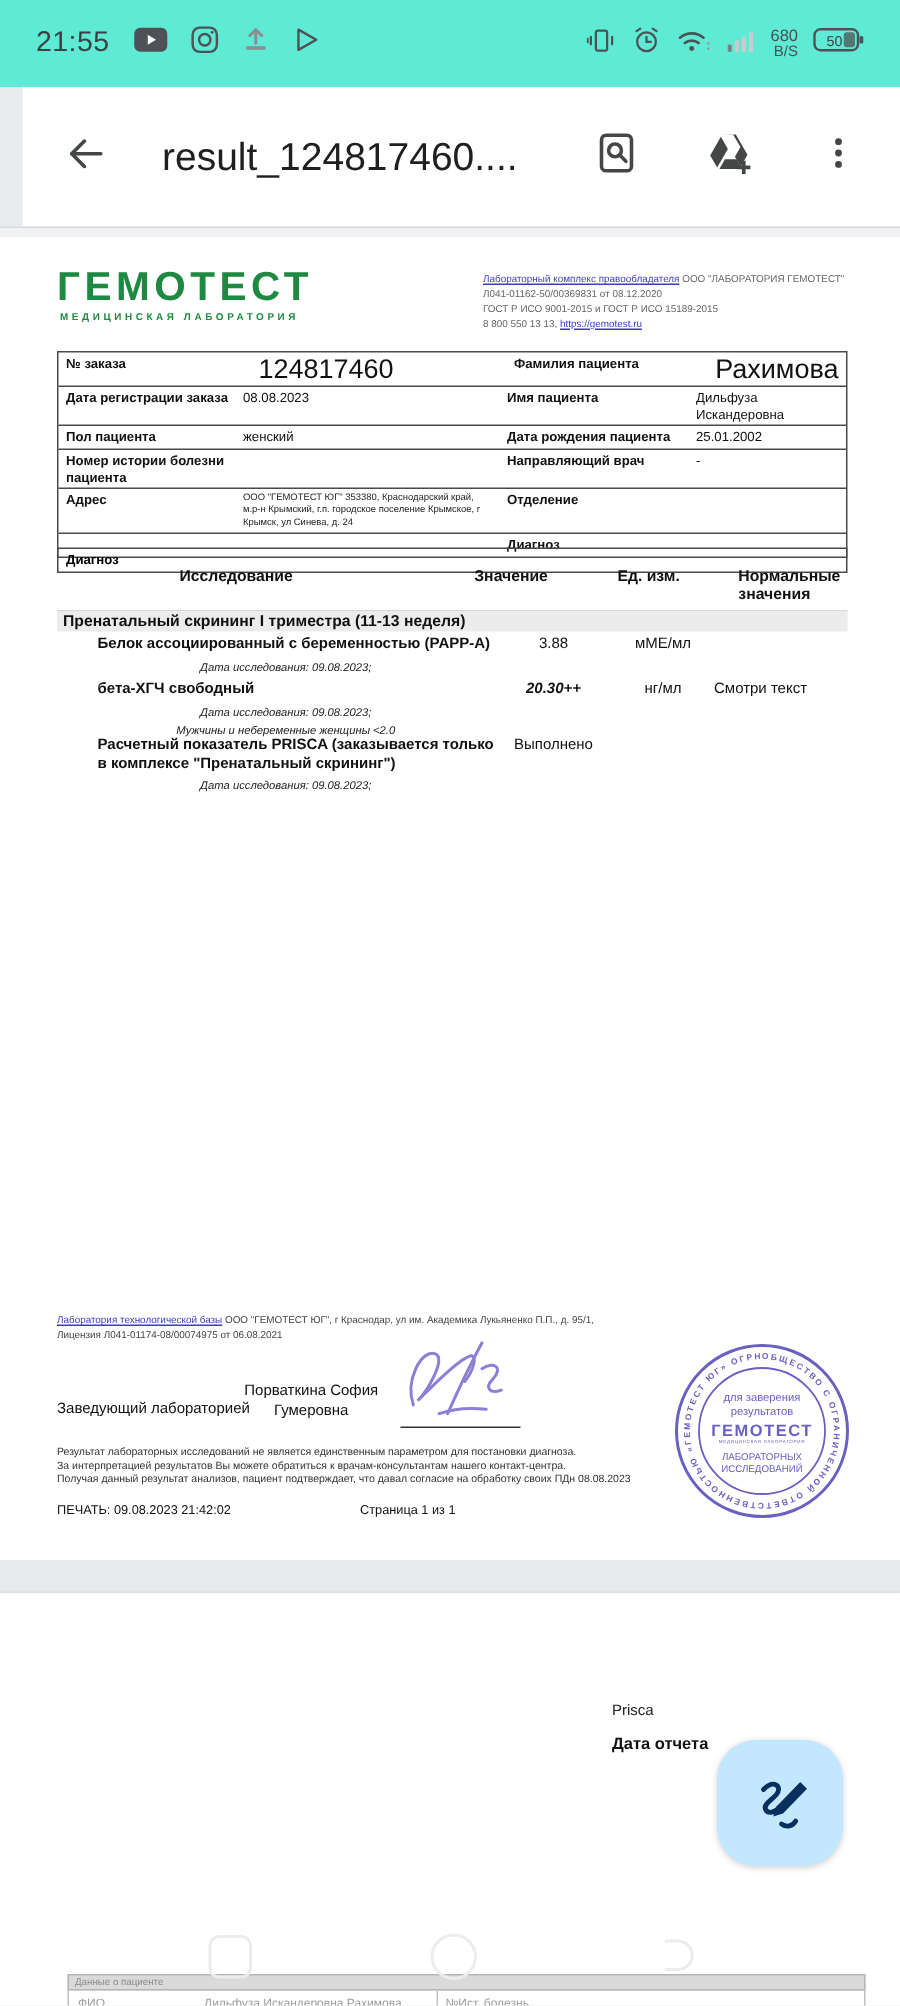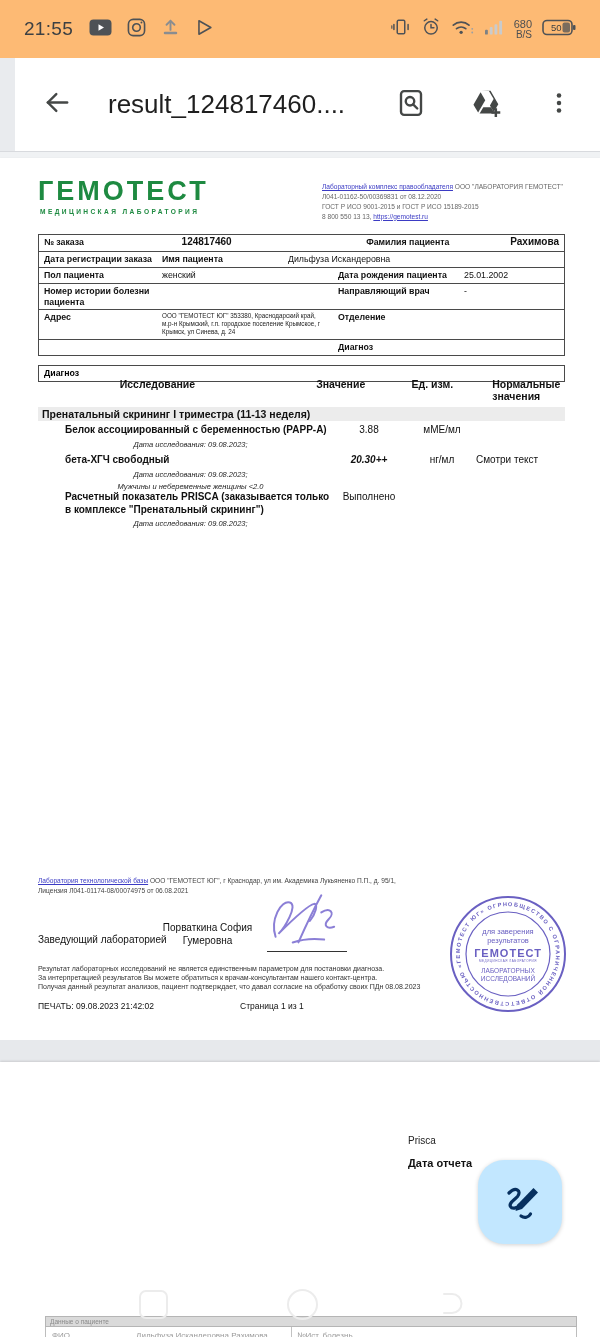--- a/index.html
+++ b/index.html
@@ -3,21 +3,21 @@
 <meta charset="utf-8">
 <style>
   html,body{margin:0;padding:0;}
   body{
     width:600px;height:1337px;position:relative;overflow:hidden;
     background:#e9ebee;font-family:"Liberation Sans","DejaVu Sans",sans-serif;
     -webkit-font-smoothing:antialiased;
   }
   .abs{position:absolute;}
   
-  .statusbar{top:0;left:0;right:0;height:58px;background:#fdba74;display:flex;align-items:center;padding:0 24px;box-sizing:border-box;color:#3c4043;}
+  .statusbar{top:0;left:0;right:0;height:58px;background:#5eead4;display:flex;align-items:center;padding:0 24px;box-sizing:border-box;color:#3c4043;}
   .sb-time{font-size:19px;letter-spacing:.3px;}
   .sb-left-icons{display:flex;align-items:center;gap:15px;margin-left:16px;}
   .sb-right{margin-left:auto;display:flex;align-items:center;gap:10px;}
   .sb-speed{font-size:10px;line-height:1;text-align:right;color:#4c4f52;}
   .sb-speed b{font-weight:normal;font-size:11px;display:block;}
   
   .appbar{top:58px;left:0;right:0;height:93px;background:#fff;display:flex;align-items:center;padding:0 28px;box-sizing:border-box;margin-left:15px;}
   .ab-title{font-size:26px;color:#1f1f1f;margin-left:36px;white-space:nowrap;overflow:hidden;flex:1;}
   .ab-icons{display:flex;align-items:center;gap:44px;margin-left:12px;}
   .appbar-divider{top:151px;left:0;right:0;height:1px;background:#d8dade;}
@@ -30,21 +30,21 @@
   .doclink{color:#3b3bc4;text-decoration:underline;cursor:pointer;}
   
   .otable{left:38px;top:76px;width:527px;border:1px solid #4a4a4a;box-sizing:border-box;font-size:8.8px;color:#111;background:#fff;}
   .orow{display:flex;border-top:1px solid #4a4a4a;}
   .orow:first-child{border-top:none;gap:40px;}
   .oc{padding:2px 5px;box-sizing:border-box;line-height:1.2;}
   .oc1{width:118px;font-weight:bold;}
   .oc2{width:176px;}
   .oc3{width:126px;font-weight:bold;}
   .oc4{flex:1;}
-  .bigval{font-size:10px;font-weight:bold;line-height:1;}
+  .bigval{font-size:18px;font-weight:normal;line-height:1;}
   .addrsmall{font-size:6.3px;line-height:1.3;color:#222;}
   .mh16{min-height:16px;}.mh15{min-height:15px;}.mh19{min-height:19px;}.mh29{min-height:29px;}.mh12{min-height:12px;}
   .diagtable{left:38px;top:207px;width:527px;border:1px solid #4a4a4a;box-sizing:border-box;font-size:8.8px;}
   .diagtable .oc{font-weight:bold;min-height:13px;}
   
   .rhead{left:38px;top:220px;width:527px;display:flex;font-weight:bold;font-size:10.5px;color:#111;padding-bottom:5px;border-bottom:1px solid #888;box-sizing:border-box;gap:32px;}
   .cname{width:292px;text-align:center;}
   .cval{width:78px;text-align:center;}
   .cunit{width:68px;text-align:center;}
   .cnorm{width:89px;text-align:left;}
@@ -210,20 +210,21 @@
 
   <div class="abs otable">
     <div class="orow mh16">
       <div class="oc oc1">№ заказа</div>
       <div class="oc oc2 bigval">124817460</div>
       <div class="oc oc3">Фамилия пациента</div>
       <div class="oc oc4 bigval">Рахимова</div>
     </div>
     <div class="orow mh15">
       <div class="oc oc1">Дата регистрации заказа</div>
+      <div class="oc oc2">08.08.2023</div>
       <div class="oc oc3">Имя пациента</div>
       <div class="oc oc4">Дильфуза Искандеровна</div>
     </div>
     <div class="orow mh15">
       <div class="oc oc1">Пол пациента</div>
       <div class="oc oc2">женский</div>
       <div class="oc oc3">Дата рождения пациента</div>
       <div class="oc oc4">25.01.2002</div>
     </div>
     <div class="orow mh19">

